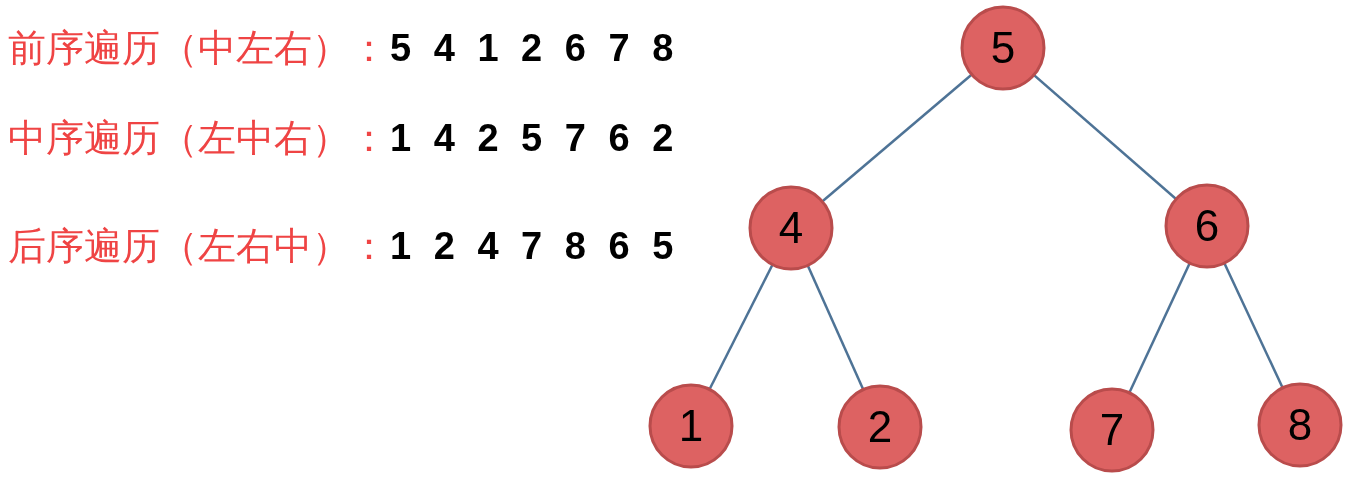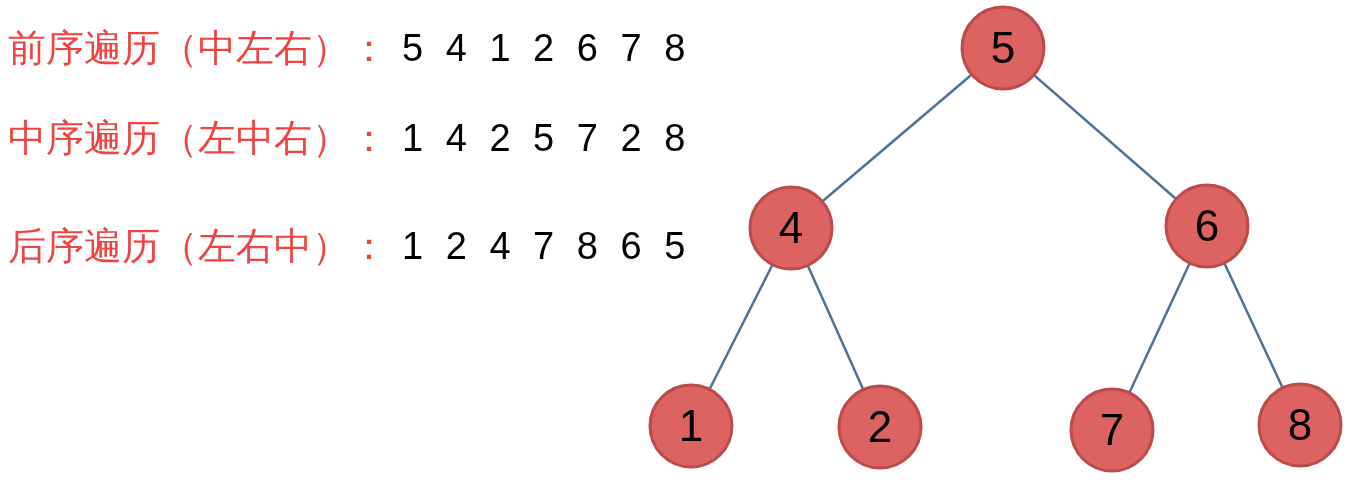--- a/index.html
+++ b/index.html
@@ -28,21 +28,22 @@
     line-height: 42px;
     color: #000000;
   }
   .traversal-line.l0 { top: 27px; }
   .traversal-line.l1 { top: 117px; }
   .traversal-line.l2 { top: 225px; }
   .traversal-label { color: #ef4444; }
   .traversal-seq {
     color: #000000;
     letter-spacing: 6px;
-    margin-left: 14px;
+    margin-left: 2px;
+    font-weight: bold;
   }
   .tree-svg {
     position: absolute;
     left: 0;
     top: 0;
     width: 1352px;
     height: 490px;
   }
   .node-text {
     font-family: "Liberation Sans", "DejaVu Sans", sans-serif;
@@ -90,20 +91,20 @@
         <circle cx="1300" cy="425" r="41" fill="#dd6262" stroke="#b94c4c" stroke-width="3"></circle>
         <text x="1300" y="425" dy="0.35em" text-anchor="middle" class="node-text" fill="#000000">8</text>
       </g>
     </svg>
 
   <div class="traversal-list">
     <div class="traversal-line l0">
       <span class="traversal-label">前序遍历（中左右）：</span><span class="traversal-seq">5 4 1 2 6 7 8</span>
     </div>
     <div class="traversal-line l1">
-      <span class="traversal-label">中序遍历（左中右）：</span><span class="traversal-seq">1 4 2 5 7 2 8</span>
+      <span class="traversal-label">中序遍历（左中右）：</span><span class="traversal-seq">1 4 2 5 7 6 2</span>
     </div>
     <div class="traversal-line l2">
       <span class="traversal-label">后序遍历（左右中）：</span><span class="traversal-seq">1 2 4 7 8 6 5</span>
     </div>
   </div>
 
 </div>
 
 </body></html>

